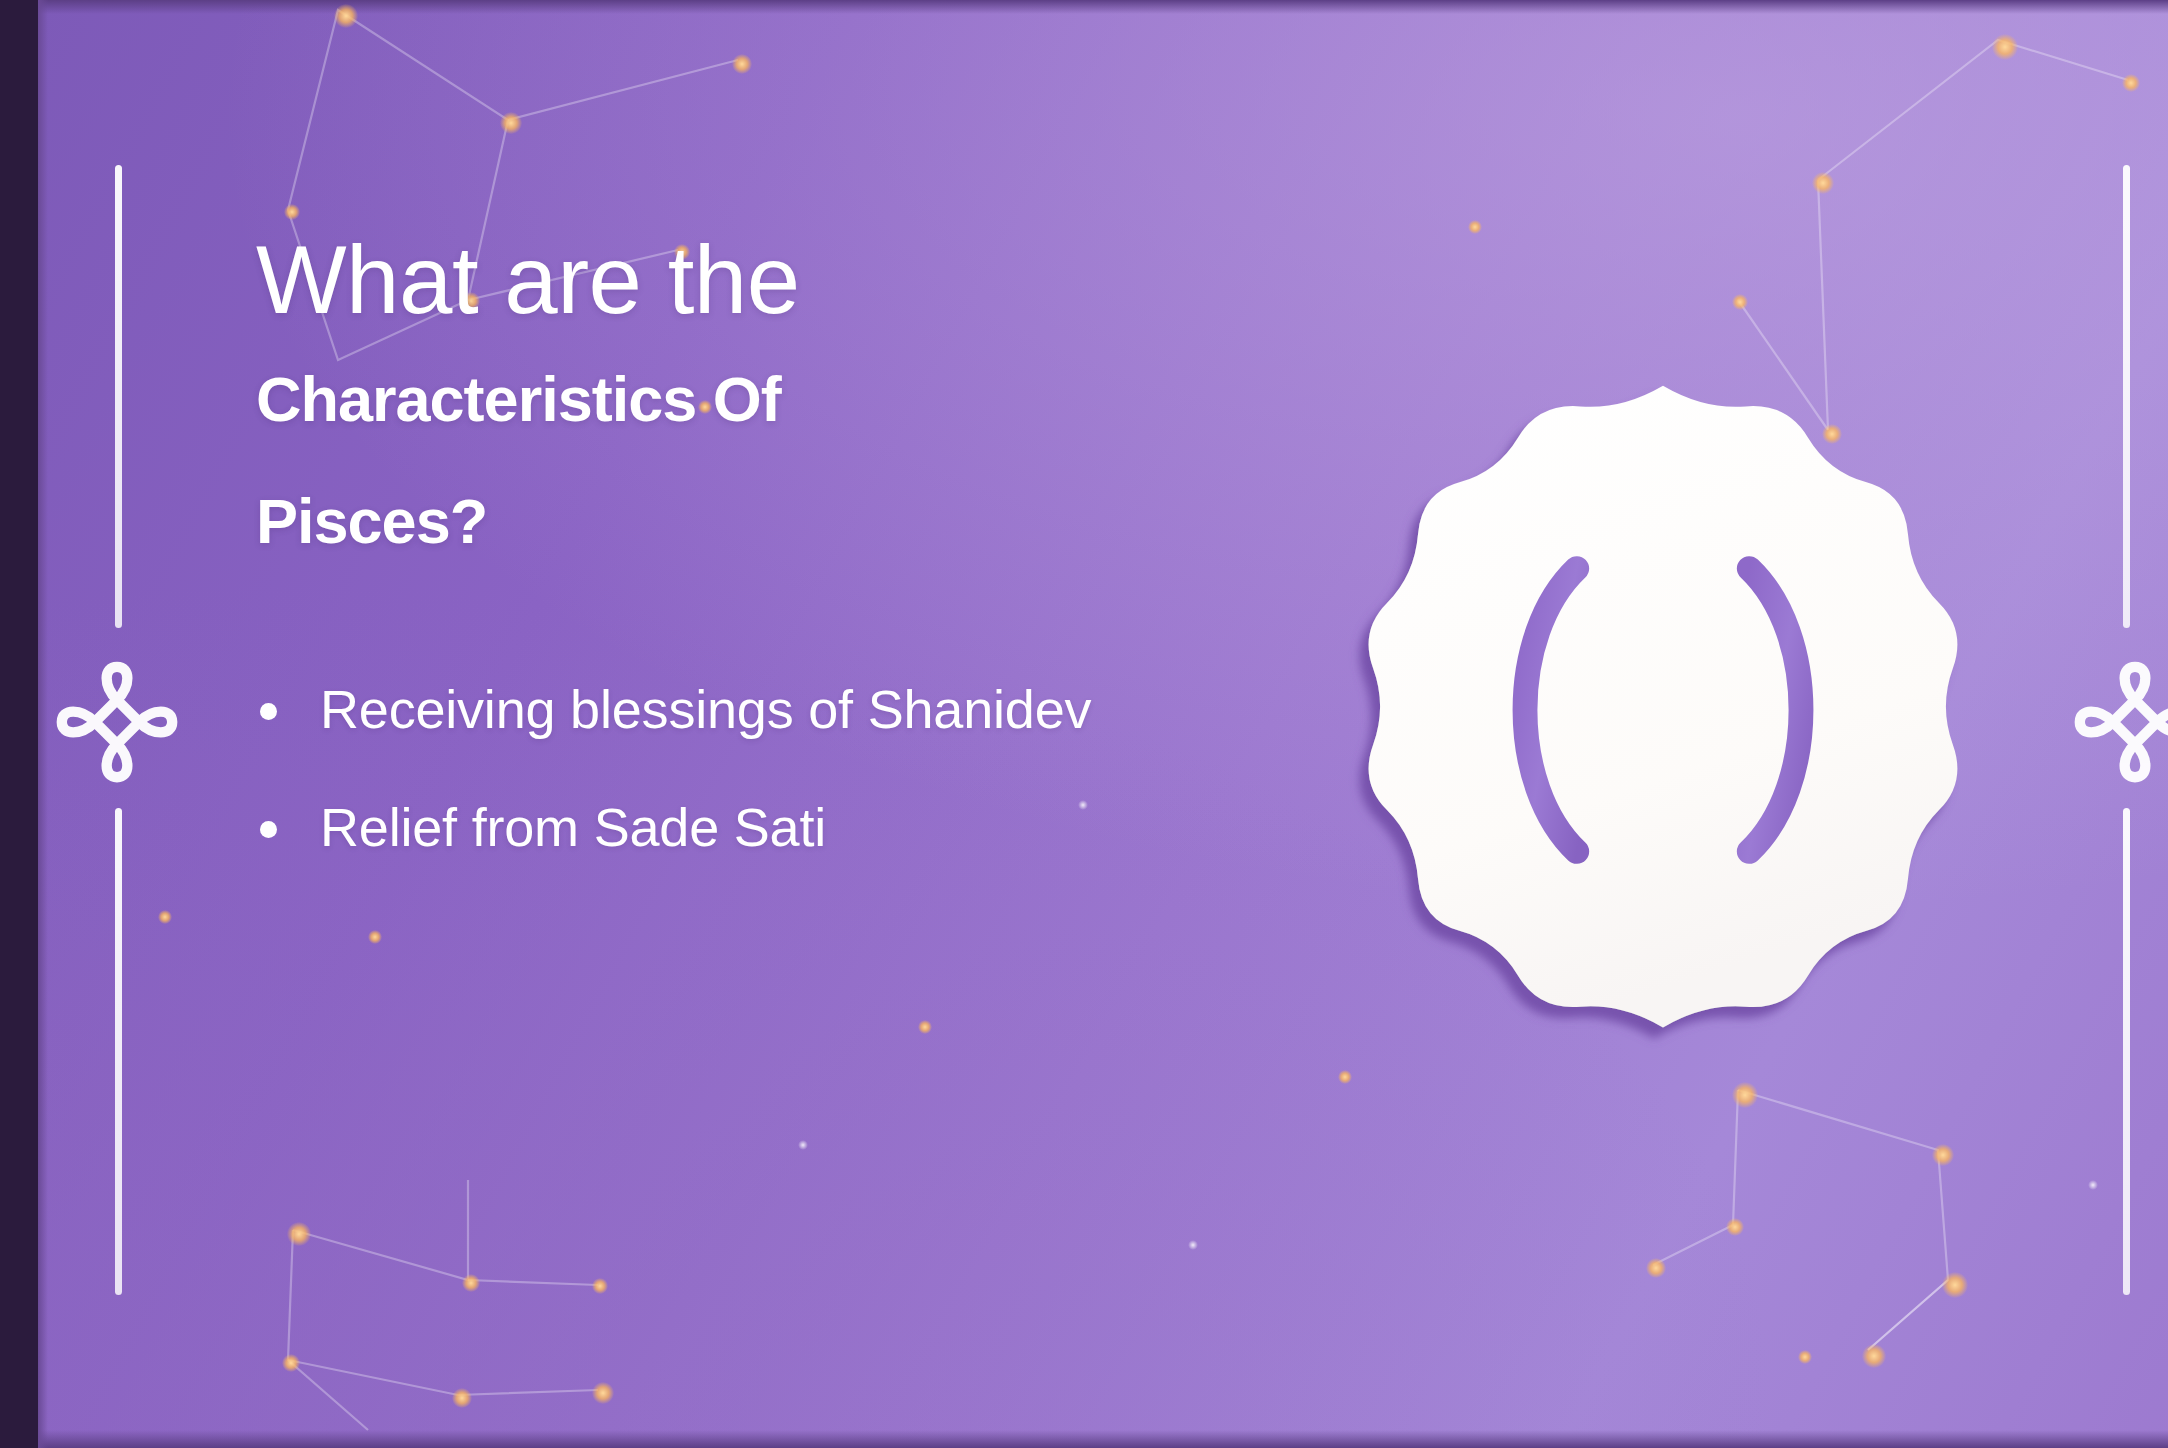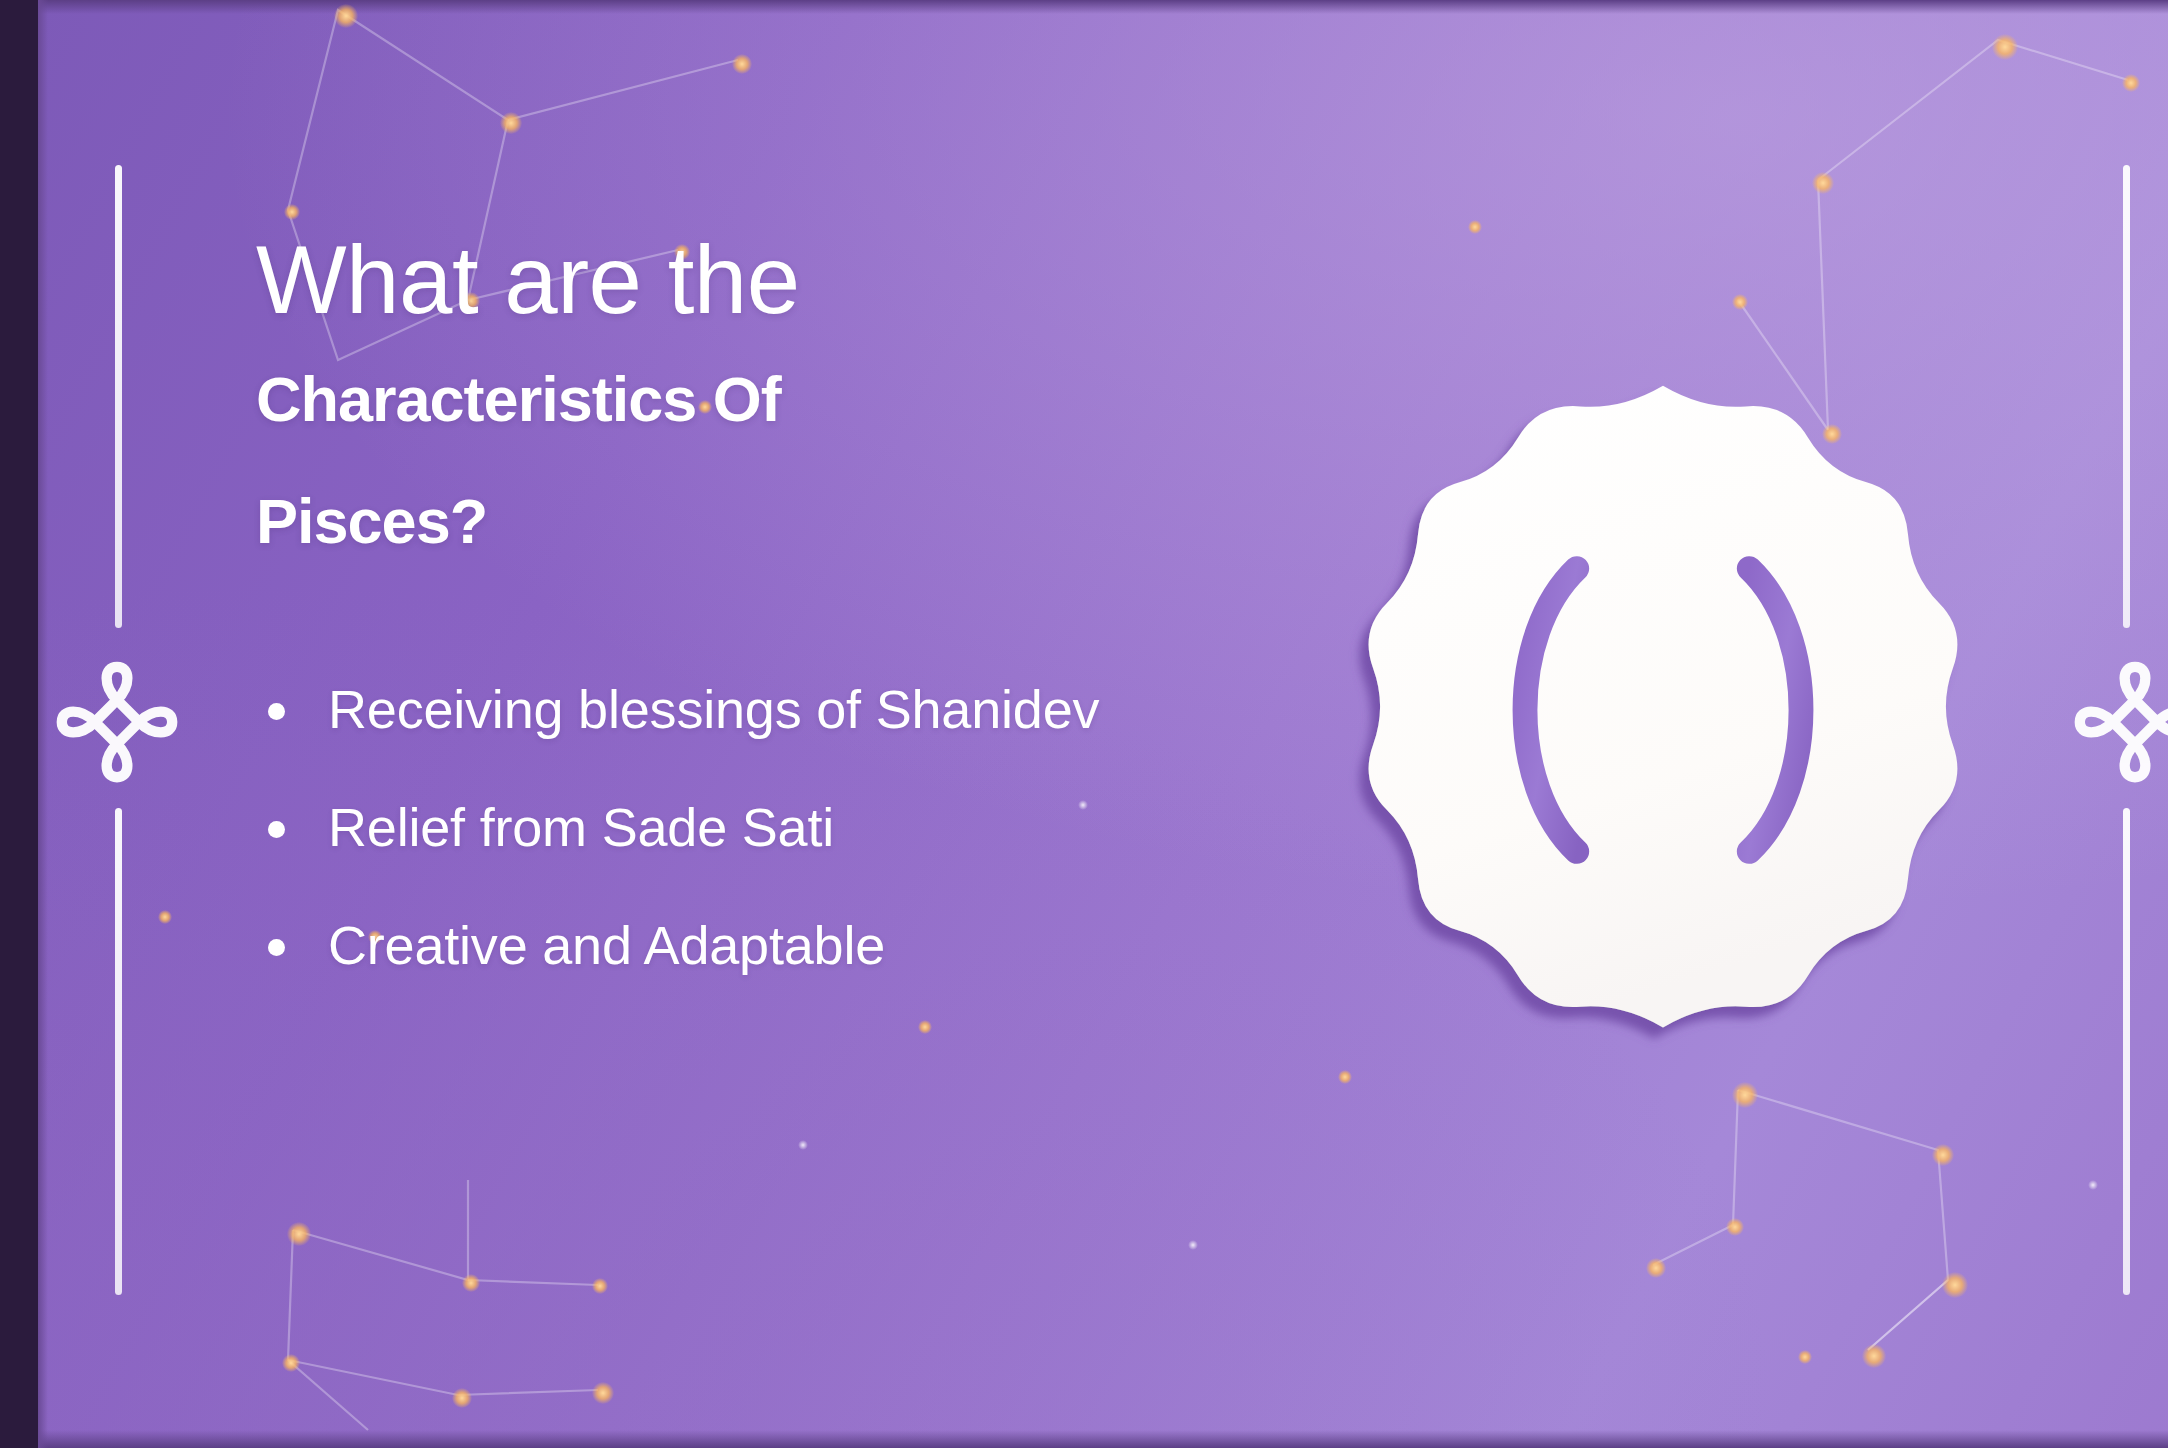--- a/index.html
+++ b/index.html
@@ -47,21 +47,21 @@
     line-height:116px; letter-spacing:-0.5px;
     text-shadow:0 2px 6px rgba(70,40,110,0.22);
   }
   #heading .l2, #heading .l3{
     display:block; color:#ffffff; font-weight:700; font-size:63px;
     line-height:122px; letter-spacing:-1px;
     text-shadow:0 2px 6px rgba(70,40,110,0.22);
   }
 
   
-  #bullets{ position:absolute; left:222px; top:650px; width:930px; list-style:none; }
+  #bullets{ position:absolute; left:214px; top:650px; width:930px; list-style:none; }
   #bullets li{
     position:relative; color:#ffffff; font-weight:500;
     font-size:54px; line-height:118px; padding-left:68px;
     letter-spacing:-0.2px;
     text-shadow:0 2px 5px rgba(70,40,110,0.18);
   }
   #bullets li::before{
     content:""; position:absolute; left:8px; top:53px;
     width:17px; height:17px; border-radius:50%;
     background:#ffffff;
@@ -173,21 +173,20 @@
 
   <div id="heading">
     <span class="l1">What are the</span>
     <span class="l2">Characteristics Of</span>
     <span class="l3">Pisces?</span>
   </div>
 
   <ul id="bullets">
     <li>Receiving blessings of Shanidev</li>
     <li>Relief from Sade Sati</li>
-    <li>Creative and Adaptable</li>
   </ul>
 
   <div id="badge">
     <svg viewBox="0 0 200 200">
       <defs>
         <filter id="bshadow" x="-30%" y="-30%" width="180%" height="180%">
           <feDropShadow dx="-2.6" dy="3.2" stdDeviation="1.4" flood-color="#6f4ba6" flood-opacity="0.85"></feDropShadow>
         </filter>
         <linearGradient id="glyphgrad" x1="0" y1="0" x2="1" y2="1">
           <stop offset="0%" stop-color="#8e69c9"></stop>

